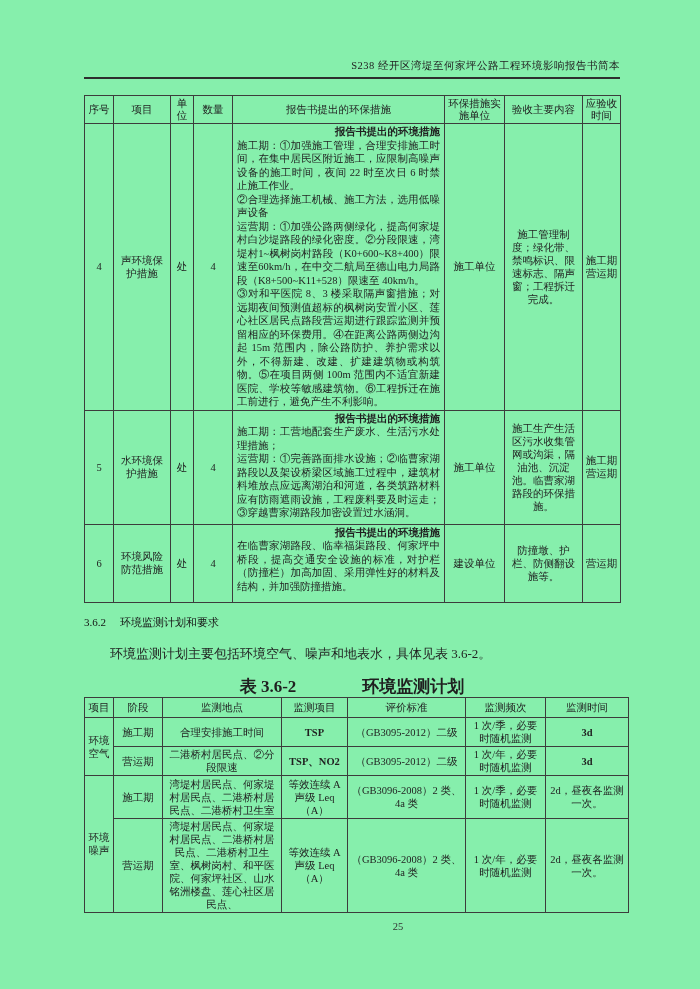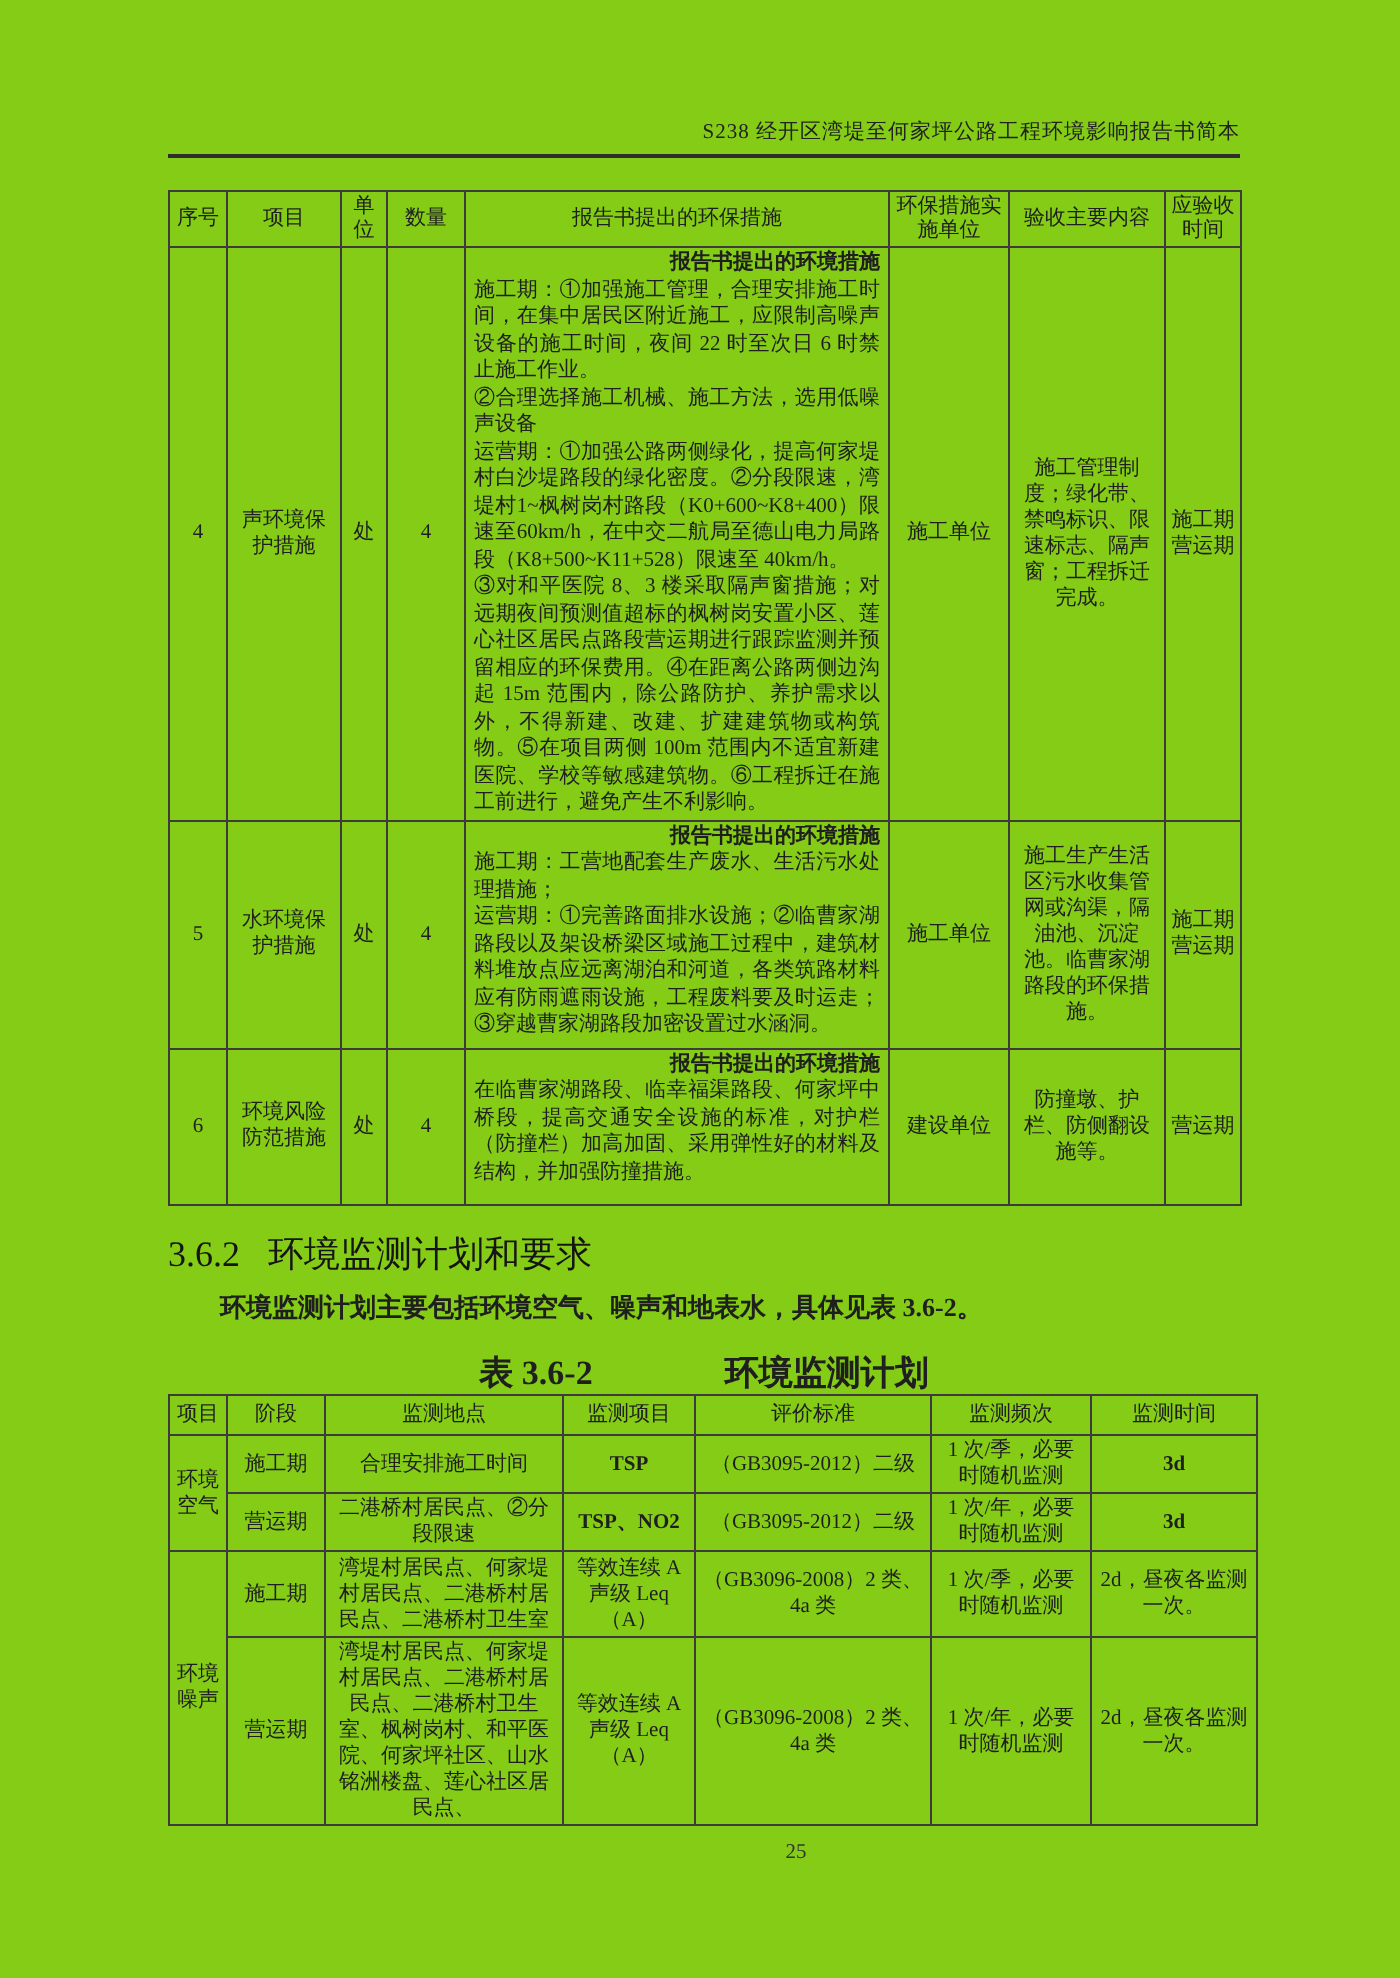--- a/index.html
+++ b/index.html
@@ -1,18 +1,18 @@
 <!DOCTYPE html>
 <html><head>
 <meta charset="utf-8">
 <style>
   html,body { margin:0; padding:0; background:#e8e8e8; }
   .page {
     position:relative; width:700px; height:989px; margin:0 auto;
-    background:#84cc16; color:#1f1f1f;
+    background:#86efac; color:#1f1f1f;
     font-family:"Liberation Serif","DejaVu Serif",serif;
     overflow:hidden;
   }
   .doc-header {
     position:absolute; top:59px; left:84px; width:536px;
     text-align:right; font-size:10.5px; letter-spacing:0.5px; color:#222;
   }
   .header-rule {
     position:absolute; top:77px; left:84px; width:536px;
     border-top:2.5px solid #2e2e2e; height:0;
@@ -28,24 +28,24 @@
   .t1 td.measures { text-align:left; vertical-align:top; padding:1px 4px; line-height:13.5px;}
   .t1 td.measures p { margin:0; text-align:justify; }
   .t1 td.measures p.mtitle { font-weight:bold; text-align:right; }
   .tr-h1 { height:28px; }
   .tr-r4 { height:284px; }
   .tr-r5 { height:114px; }
   .tr-r6 { height:78px; }
 
   
   .sec-heading { position:absolute; top:615px; left:84px; width:536px;
-    font-size:18px; color:#151515; }
+    font-size:11px; color:#151515; }
   .sec-heading .num { margin-right:14px; }
   .intro-par { position:absolute; top:645px; left:84px; width:536px;
-    font-size:13px; text-indent:2em;font-weight:bold; }
+    font-size:13px; text-indent:2em; }
   .tbl-caption { position:absolute; top:675px; left:84px; width:536px;
     font-size:17px; font-weight:bold; text-align:center; }
   .tbl-caption .cap-label { margin-right:66px; }
 
   
   .t2 { position:absolute; top:697px; left:84px; width:544px;
         font-size:10.5px; line-height:13px; }
   .t2 th { text-align:center; vertical-align:middle; padding:1px 2px; }
   .t2 td { text-align:center; vertical-align:middle; padding:1px 3px; }
   .tr2-h { height:20px; }

